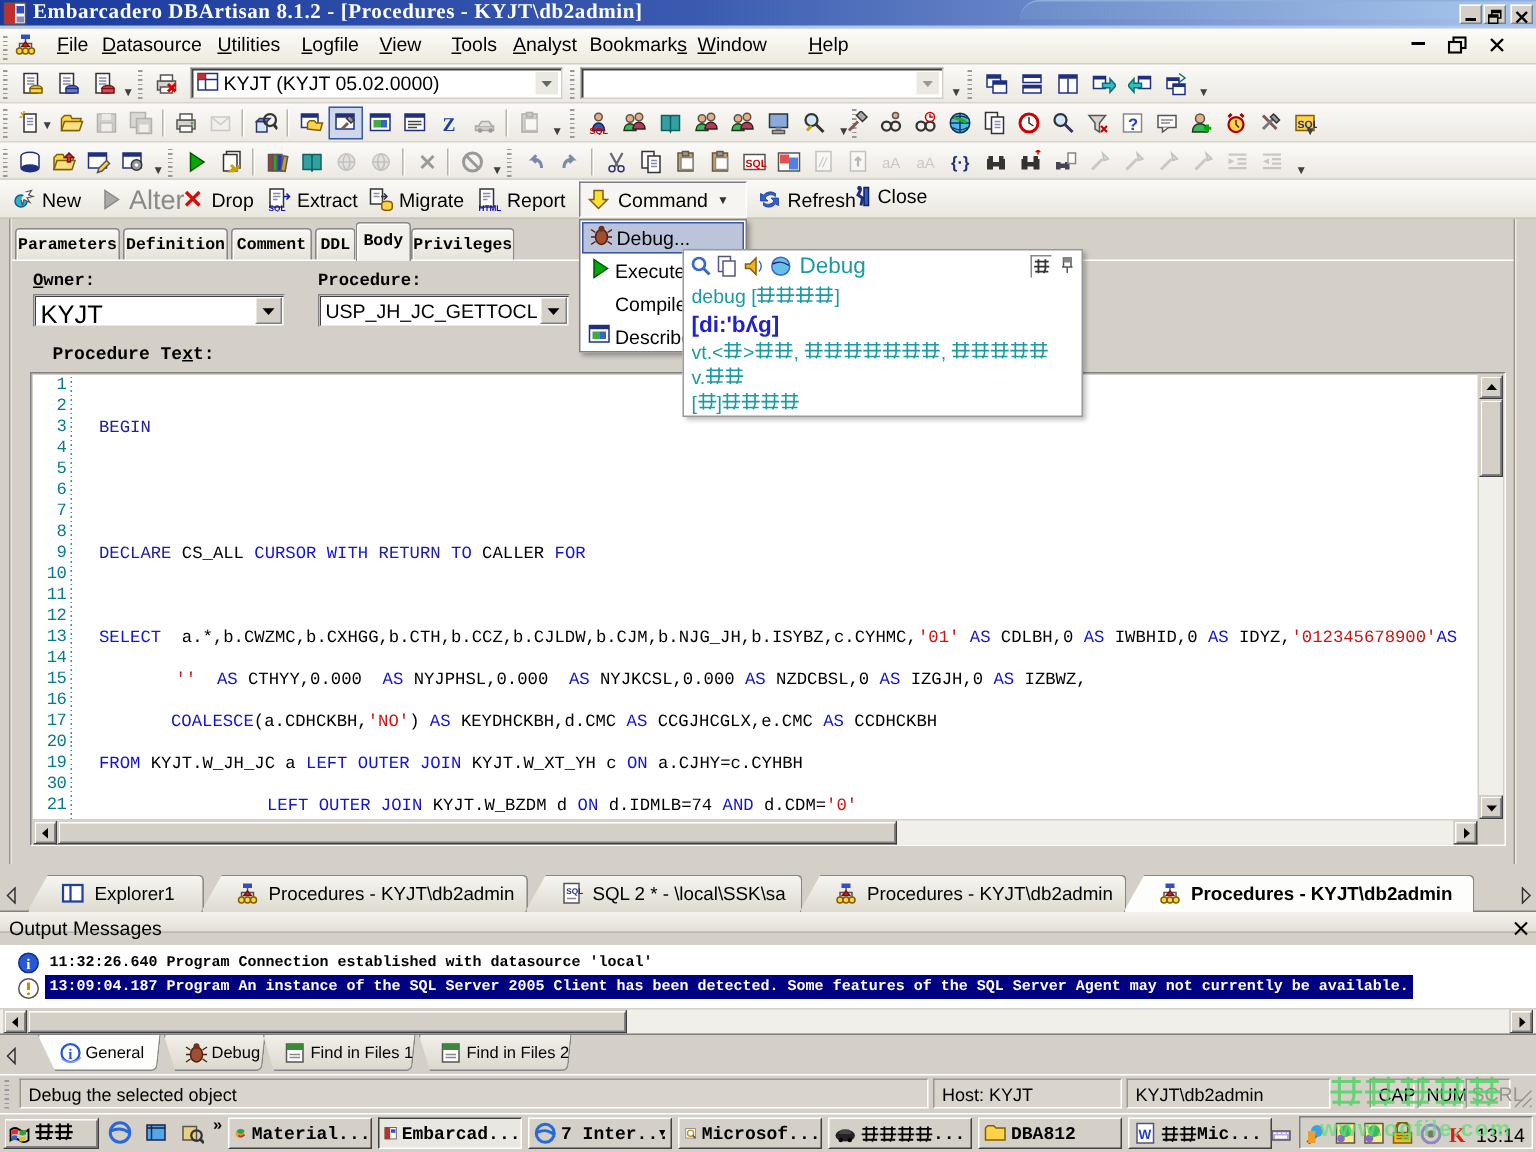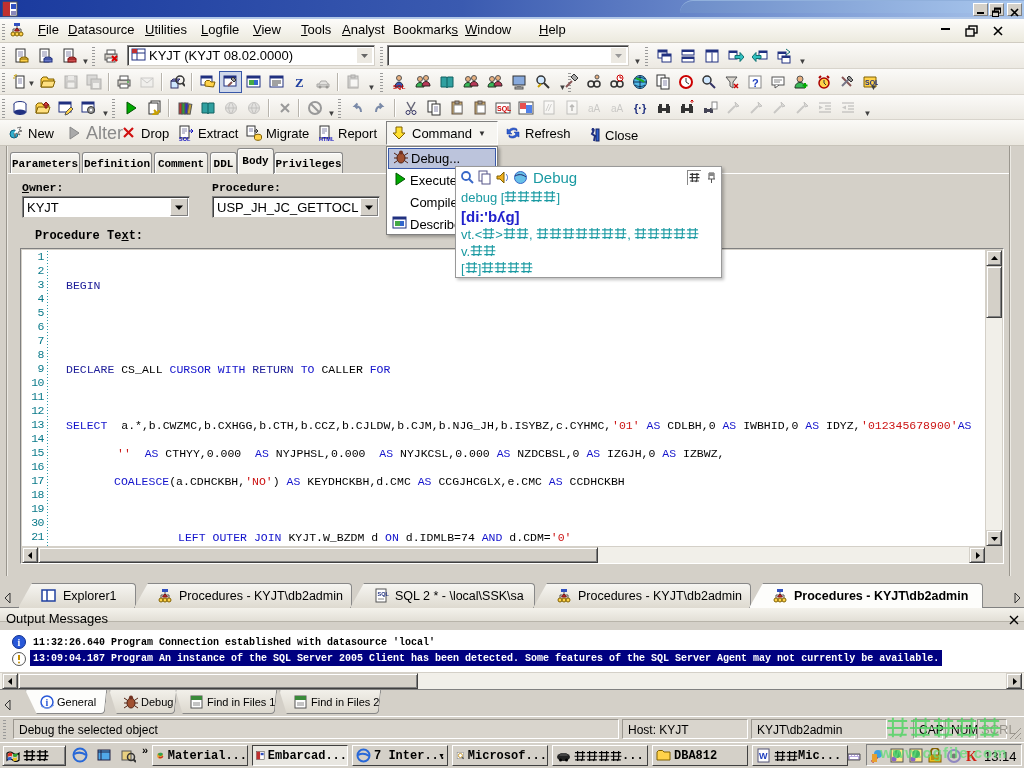--- a/index.html
+++ b/index.html
@@ -19,20 +19,21 @@
 </style></head><body>
 <div class="ab" style="left:0;top:0;width:1024px;height:19px;background:linear-gradient(90deg,#1a3a9e 0%,#3a5ab0 45%,#7c9ad4 78%,#a8c4ea 100%)">
  <span class="ab" style="left:680px;top:0;width:344px;height:13px;background:linear-gradient(90deg,#6c8cc8,#aac8ee);border-radius:13px 0 0 0;border-top:1px solid #90b0dc"></span>
  <span class="ab" style="left:0;top:17px;width:1024px;height:2px;background:#b2c8e8"></span>
  <span class="ab" style="left:2px;top:1px"><svg width="16" height="16" viewBox="0 0 16 16" style="">
         <rect x="1" y="1" width="14" height="14" fill="#fff" stroke="#555"></rect>
         <path d="M1 1h7v14H1z" fill="#c03030"></path>
         <rect x="9" y="3" width="5" height="5" fill="#3050c0"></rect>
         <rect x="9" y="10" width="5" height="4" fill="#88b"></rect>
       </svg></span>
+ <span class="ab ser" style="left:22px;top:1px;font-size:14px;font-weight:bold;color:#fff;letter-spacing:0.4px">Embarcadero DBArtisan 8.1.2 - [Procedures - KYJT\db2admin]</span>
  <span class="ab raised" style="left:973px;top:3px;width:15px;height:13px;background:#d4d0c8">
       <i class="ab" style="left:3px;top:8px;width:7px;height:2px;background:#000"></i>
     </span>
  <span class="ab raised" style="left:989px;top:3px;width:15px;height:13px;background:#d4d0c8"><svg width="13" height="11" viewBox="0 0 13 11" style="">
         <rect x="4.5" y="1" width="6" height="5" fill="none" stroke="#000"></rect>
         <rect x="4.5" y="1" width="6" height="1.8" fill="#000"></rect>
         <rect x="2.5" y="4" width="6" height="5.5" fill="#d4d0c8" stroke="#000"></rect>
         <rect x="2.5" y="4" width="6" height="1.8" fill="#000"></rect>
       </svg></span>
  <span class="ab raised" style="left:1007px;top:3px;width:15px;height:13px;background:#d4d0c8"><svg width="13" height="11" viewBox="0 0 13 11" style="">
@@ -103,21 +104,21 @@
         <rect x="4" y="10" width="8" height="4" fill="#fff" stroke="#555"></rect>
         <path d="M9 8l5 5M14 8l-5 5" stroke="#d00" stroke-width="2"></path>
       </svg>
     </span>
     <span class="ab field" style="left:127px;top:2px;width:248px;height:21px">
  <span class="ab" style="left:3px;top:1px"><svg width="16" height="16" viewBox="0 0 16 16" style="">
           <rect x="1" y="2" width="13" height="11" fill="#fff" stroke="#203080"></rect>
           <path d="M1 6h13M6 2v11" stroke="#203080"></path>
           <rect x="1" y="2" width="5" height="4" fill="#c03030"></rect>
         </svg></span>
- <span class="ab" style="left:21px;top:2px;font-size:13px;white-space:nowrap">KYJT (KYJT 08.02.0000)</span>
+ <span class="ab" style="left:21px;top:2px;font-size:13px;white-space:nowrap">KYJT (KYJT 05.02.0000)</span>
  <span class="ab" style="right:2px;top:2px;width:15px;height:15px;background:#ece9e2"><svg width="15" height="15" viewBox="0 0 15 15" style="">
           <path d="M4 6l3.5 4L11 6z" fill="#666"></path>
         </svg></span>
     </span>
     <span class="ab grip" style="left:380px;top:3px;height:20px"></span>
     <span class="ab field" style="left:387px;top:2px;width:242px;height:21px">
  <span class="ab" style="right:2px;top:2px;width:15px;height:15px;background:#ece9e2"><svg width="15" height="15" viewBox="0 0 15 15" style="">
           <path d="M4 6l3.5 4L11 6z" fill="#999"></path>
         </svg></span>
     </span>
@@ -704,21 +705,21 @@
       </svg>
       <span style="margin-left:5px;font-size:13px">Command</span>
       <span style="margin-left:6px;font-size:8px;color:#333">▼</span>
     </span>
     <span class="ab" style="left:505px;top:3px;height:20px;display:flex;align-items:center">
       <svg width="16" height="16" viewBox="0 0 16 16" style="">
         <path d="M12 4A6 6 0 004 5l-2-1v5h5L5 7a4.5 4.5 0 017-1zM4 12a6 6 0 008-1l2 1V7H9l2 2a4.5 4.5 0 01-7 1z" fill="#3060d0" stroke="#1030a0" stroke-width="0.5"></path>
       </svg>
       <span style="margin-left:4px;font-size:13px;color:#000;white-space:nowrap">Refresh</span>
     </span>
-    <span class="ab" style="left:585px;top:3px;height:20px;display:flex;align-items:flex-end">
+    <span class="ab" style="left:565px;top:3px;height:20px;display:flex;align-items:flex-start">
       <svg width="16" height="16" viewBox="0 0 16 16" style="">
         <path d="M7 2c1 0 2 1 1.5 2L7 7l3 2-1 5" stroke="#203080" stroke-width="2" fill="none"></path>
         <circle cx="8" cy="2.5" r="1.5" fill="#203080"></circle>
         <rect x="11" y="2" width="3" height="12" fill="#3060d0" stroke="#102060"></rect>
       </svg>
       <span style="margin-left:4px;font-size:13px;color:#000;white-space:nowrap">Close</span>
     </span>
   </div>
 <div class="ab" style="left:0;top:146px;width:1024px;height:434px;background:#d4d0c8"></div>
 <div class="ab" style="left:6px;top:146px;width:2px;height:430px;background:#eceae4;border-left:1px solid #9a968e"></div>
@@ -726,21 +727,21 @@
 <span class="ab mon" style="left:10px;top:152px;width:70px;height:22px;background:linear-gradient(#f8f7f3,#e4e1d8);border:1px solid #888;border-bottom:none;border-radius:3px 3px 0 0;box-shadow:inset 1px 1px 0 #fff;font-weight:bold;font-size:11px;text-align:center;line-height:22px;z-index:1">Parameters</span>
 <span class="ab mon" style="left:82px;top:152px;width:70px;height:22px;background:linear-gradient(#f8f7f3,#e4e1d8);border:1px solid #888;border-bottom:none;border-radius:3px 3px 0 0;box-shadow:inset 1px 1px 0 #fff;font-weight:bold;font-size:11px;text-align:center;line-height:22px;z-index:1">Definition</span>
 <span class="ab mon" style="left:154px;top:152px;width:54px;height:22px;background:linear-gradient(#f8f7f3,#e4e1d8);border:1px solid #888;border-bottom:none;border-radius:3px 3px 0 0;box-shadow:inset 1px 1px 0 #fff;font-weight:bold;font-size:11px;text-align:center;line-height:22px;z-index:1">Comment</span>
 <span class="ab mon" style="left:210px;top:152px;width:27px;height:22px;background:linear-gradient(#f8f7f3,#e4e1d8);border:1px solid #888;border-bottom:none;border-radius:3px 3px 0 0;box-shadow:inset 1px 1px 0 #fff;font-weight:bold;font-size:11px;text-align:center;line-height:22px;z-index:1">DDL</span>
 <span class="ab mon" style="left:237px;top:148px;width:37px;height:26px;background:#f2f0ea;border:1px solid #888;border-bottom:none;border-radius:3px 3px 0 0;box-shadow:inset 1px 1px 0 #fff;font-weight:bold;font-size:11px;text-align:center;line-height:24px;z-index:3">Body</span>
 <span class="ab mon" style="left:274px;top:152px;width:69px;height:22px;background:linear-gradient(#f8f7f3,#e4e1d8);border:1px solid #888;border-bottom:none;border-radius:3px 3px 0 0;box-shadow:inset 1px 1px 0 #fff;font-weight:bold;font-size:11px;text-align:center;line-height:22px;z-index:1">Privileges</span>
 <div class="ab" style="left:8px;top:173px;width:1001px;height:1px;background:#fff;z-index:2"></div>
 <span class="ab mon" style="left:22px;top:181px;font-size:11.5px;font-weight:bold"><span style="text-decoration:underline">O</span>wner:</span>
 <span class="ab mon" style="left:212px;top:181px;font-size:11.5px;font-weight:bold">Procedure:</span>
 <span class="ab field" style="left:22px;top:196px;width:168px;height:22px">
-    <span class="ab" style="left:4px;top:3px;font-size:13px;white-space:nowrap">KYJT</span>
+    <span class="ab" style="left:4px;top:3px;font-size:17px;white-space:nowrap">KYJT</span>
     <span class="ab raised" style="right:1px;top:1px;width:18px;height:18px;background:#d4d0c8"><svg width="16" height="16" viewBox="0 0 16 16" style="">
         <path d="M4 6.5l4 4.5 4-4.5z" fill="#000"></path>
       </svg></span>
   </span>
 <span class="ab field" style="left:212px;top:196px;width:168px;height:22px">
     <span class="ab" style="left:4px;top:3px;font-size:13px;white-space:nowrap">USP_JH_JC_GETTOCL</span>
     <span class="ab raised" style="right:1px;top:1px;width:18px;height:18px;background:#d4d0c8"><svg width="16" height="16" viewBox="0 0 16 16" style="">
         <path d="M4 6.5l4 4.5 4-4.5z" fill="#000"></path>
       </svg></span>
   </span>
@@ -758,32 +759,33 @@
     <div class="ab mon" style="left:0;top:98px;width:22px;text-align:right;font-size:11.5px;letter-spacing:-0.5px;color:#0a7a8a;line-height:14px">8</div>
     <div class="ab mon" style="left:0;top:112px;width:22px;text-align:right;font-size:11.5px;letter-spacing:-0.5px;color:#0a7a8a;line-height:14px">9</div>
     <div class="ab mon" style="left:0;top:126px;width:22px;text-align:right;font-size:11.5px;letter-spacing:-0.5px;color:#0a7a8a;line-height:14px">10</div>
     <div class="ab mon" style="left:0;top:140px;width:22px;text-align:right;font-size:11.5px;letter-spacing:-0.5px;color:#0a7a8a;line-height:14px">11</div>
     <div class="ab mon" style="left:0;top:154px;width:22px;text-align:right;font-size:11.5px;letter-spacing:-0.5px;color:#0a7a8a;line-height:14px">12</div>
     <div class="ab mon" style="left:0;top:168px;width:22px;text-align:right;font-size:11.5px;letter-spacing:-0.5px;color:#0a7a8a;line-height:14px">13</div>
     <div class="ab mon" style="left:0;top:182px;width:22px;text-align:right;font-size:11.5px;letter-spacing:-0.5px;color:#0a7a8a;line-height:14px">14</div>
     <div class="ab mon" style="left:0;top:196px;width:22px;text-align:right;font-size:11.5px;letter-spacing:-0.5px;color:#0a7a8a;line-height:14px">15</div>
     <div class="ab mon" style="left:0;top:210px;width:22px;text-align:right;font-size:11.5px;letter-spacing:-0.5px;color:#0a7a8a;line-height:14px">16</div>
     <div class="ab mon" style="left:0;top:224px;width:22px;text-align:right;font-size:11.5px;letter-spacing:-0.5px;color:#0a7a8a;line-height:14px">17</div>
-    <div class="ab mon" style="left:0;top:238px;width:22px;text-align:right;font-size:11.5px;letter-spacing:-0.5px;color:#0a7a8a;line-height:14px">18</div>
+    <div class="ab mon" style="left:0;top:238px;width:22px;text-align:right;font-size:11.5px;letter-spacing:-0.5px;color:#0a7a8a;line-height:14px">20</div>
     <div class="ab mon" style="left:0;top:252px;width:22px;text-align:right;font-size:11.5px;letter-spacing:-0.5px;color:#0a7a8a;line-height:14px">19</div>
     <div class="ab mon" style="left:0;top:266px;width:22px;text-align:right;font-size:11.5px;letter-spacing:-0.5px;color:#0a7a8a;line-height:14px">30</div>
     <div class="ab mon" style="left:0;top:280px;width:22px;text-align:right;font-size:11.5px;letter-spacing:-0.5px;color:#0a7a8a;line-height:14px">21</div>
     <div class="ab" style="left:25px;top:0;width:1px;height:296px;background:repeating-linear-gradient(0deg,#2a9aaa 0 1px,transparent 1px 3px)"></div>
     <div class="ab mon" style="left:44px;top:29px;font-size:11.5px;letter-spacing:0px;line-height:13px;white-space:pre"><span style="color:#20209a">BEGIN</span></div>
     <div class="ab mon" style="left:44px;top:113px;font-size:11.5px;letter-spacing:0px;line-height:13px;white-space:pre"><span style="color:#20209a">DECLARE</span><span style="color:#000"> CS_ALL </span><span style="color:#1414cc">CURSOR WITH</span><span style="color:#000"> </span><span style="color:#20209a">RETURN</span><span style="color:#000"> </span><span style="color:#1414cc">TO</span><span style="color:#000"> CALLER </span><span style="color:#1414cc">FOR</span></div>
     <div class="ab mon" style="left:44px;top:169px;font-size:11.5px;letter-spacing:0px;line-height:13px;white-space:pre"><span style="color:#1414cc">SELECT</span><span style="color:#000">  a.*,b.CWZMC,b.CXHGG,b.CTH,b.CCZ,b.CJLDW,b.CJM,b.NJG_JH,b.ISYBZ,c.CYHMC,</span></div>
     <div class="ab mon" style="left:590px;top:169px;font-size:11.5px;letter-spacing:0px;line-height:13px;white-space:pre"><span style="color:#cc1414">'01'</span><span style="color:#000"> </span><span style="color:#1414cc">AS</span><span style="color:#000"> CDLBH,0 </span><span style="color:#1414cc">AS</span><span style="color:#000"> IWBHID,0 </span><span style="color:#1414cc">AS</span><span style="color:#000"> IDYZ,</span></div>
     <div class="ab mon" style="left:839px;top:169px;font-size:11.5px;letter-spacing:0px;line-height:13px;white-space:pre"><span style="color:#cc1414">'012345678900'</span><span style="color:#1414cc">AS</span><span style="color:#000">  C</span></div>
     <div class="ab mon" style="left:95px;top:197px;font-size:11.5px;letter-spacing:0px;line-height:13px;white-space:pre"><span style="color:#cc1414">''</span><span style="color:#000">  </span><span style="color:#1414cc">AS</span><span style="color:#000"> CTHYY,0.000  </span><span style="color:#1414cc">AS</span><span style="color:#000"> NYJPHSL,0.000  </span><span style="color:#1414cc">AS</span><span style="color:#000"> NYJKCSL,0.000 </span><span style="color:#1414cc">AS</span><span style="color:#000"> NZDCBSL,0 </span><span style="color:#1414cc">AS</span><span style="color:#000"> IZGJH,0 </span><span style="color:#1414cc">AS</span><span style="color:#000"> IZBWZ,</span></div>
     <div class="ab mon" style="left:92px;top:225px;font-size:11.5px;letter-spacing:0px;line-height:13px;white-space:pre"><span style="color:#1414cc">COALESCE</span><span style="color:#000">(a.CDHCKBH,</span><span style="color:#cc1414">'NO'</span><span style="color:#000">) </span><span style="color:#1414cc">AS</span><span style="color:#000"> KEYDHCKBH,d.CMC </span><span style="color:#1414cc">AS</span><span style="color:#000"> CCGJHCGLX,e.CMC </span><span style="color:#1414cc">AS</span><span style="color:#000"> CCDHCKBH</span></div>
+    <div class="ab mon" style="left:44px;top:253px;font-size:11.5px;letter-spacing:0px;line-height:13px;white-space:pre"><span style="color:#1414cc">FROM</span><span style="color:#000"> KYJT.W_JH_JC a </span><span style="color:#1414cc">LEFT OUTER JOIN</span><span style="color:#000"> KYJT.W_XT_YH c </span><span style="color:#1414cc">ON</span><span style="color:#000"> a.CJHY=c.CYHBH</span></div>
     <div class="ab mon" style="left:156px;top:281px;font-size:11.5px;letter-spacing:0px;line-height:13px;white-space:pre"><span style="color:#1414cc">LEFT OUTER JOIN</span><span style="color:#000"> KYJT.W_BZDM d </span><span style="color:#1414cc">ON</span><span style="color:#000"> d.IDMLB=74 </span><span style="color:#1414cc">AND</span><span style="color:#000"> d.CDM=</span><span style="color:#cc1414">'0'</span></div>
   </div>
 <div class="ab" style="left:986px;top:250px;width:16px;height:296px;background:#f1efe9"></div>
 <span class="ab raised2" style="left:986px;top:250px;width:16px;height:16px;background:#d4d0c8;display:flex;align-items:center;justify-content:center">
     <svg width="9" height="9" viewBox="0 0 9 9" style="">
       <path d="M4.5 2L8 6H1z" fill="#000"></path>
     </svg>
   </span>
 <span class="ab raised2" style="left:986px;top:530px;width:16px;height:16px;background:#d4d0c8;display:flex;align-items:center;justify-content:center">
     <svg width="9" height="9" viewBox="0 0 9 9" style="">

